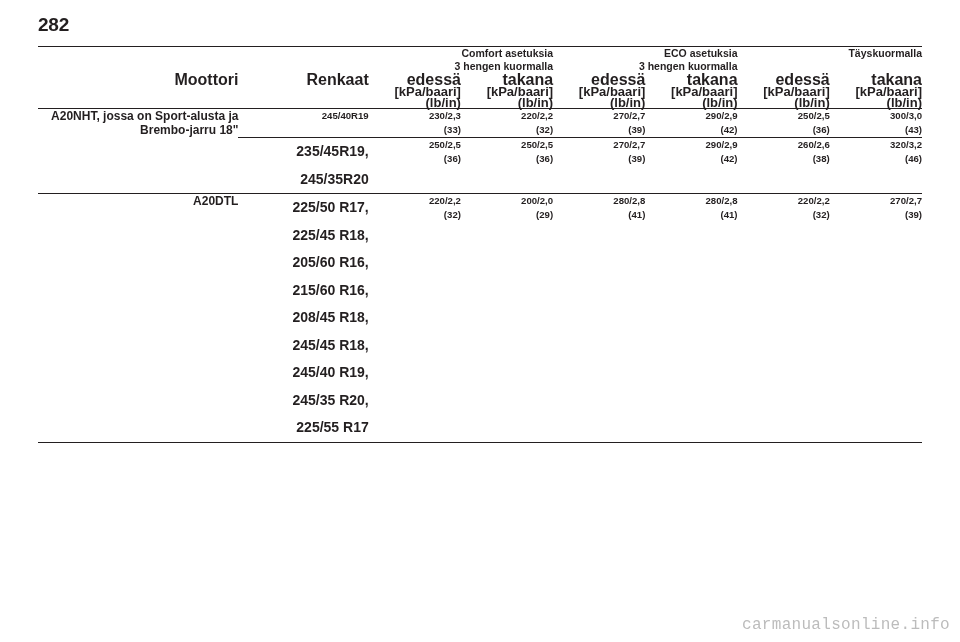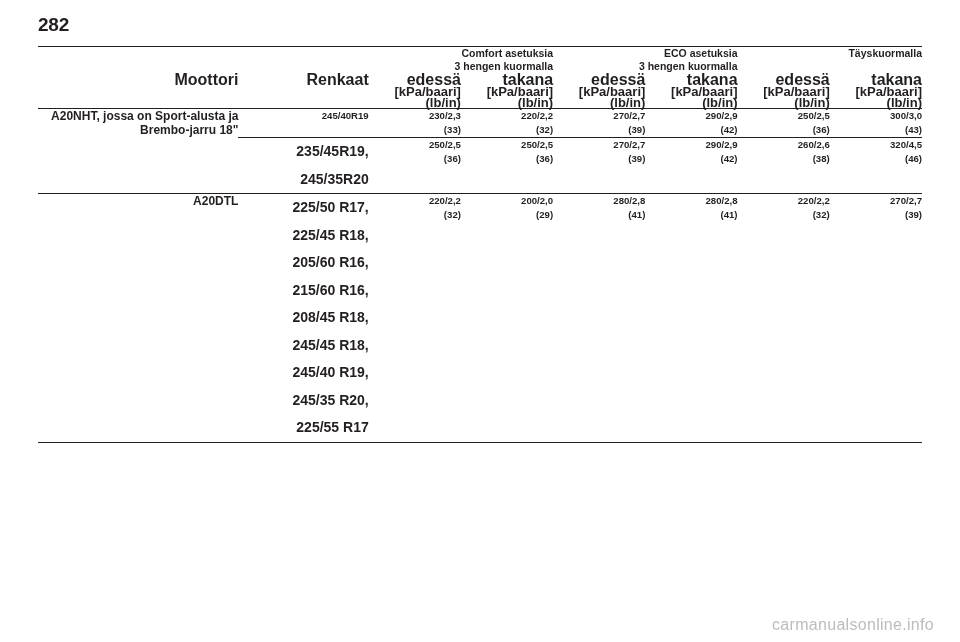--- a/index.html
+++ b/index.html
@@ -119,26 +119,26 @@
     line-height: 27.5px;
     padding-top: 9px;
     padding-bottom: 9px;
   }
   .tyrelist span { display: block; }
   .tall { height: 242px; }
 
   
   .watermark {
     position: absolute;
-    right: 26px;
+    right: 10px;
     bottom: 8px;
     font-size: 16px;
     color: #bcbcbc;
     letter-spacing: 0.3px;
-    font-family: Liberation Sans, sans-serif;
+    font-family: Liberation Mono, monospace;
   }
 </style>
 </head>
 <body>
 
 <div class="page">
 
   <div class="page-header">
     <div class="page-number">282</div>
   </div>
@@ -220,21 +220,21 @@
         <td class="cellval">250/2,5
 (36)</td>
         <td class="cellval">250/2,5
 (36)</td>
         <td class="cellval">270/2,7
 (39)</td>
         <td class="cellval">290/2,9
 (42)</td>
         <td class="cellval">260/2,6
 (38)</td>
-        <td class="cellval">320/4,5
+        <td class="cellval">320/3,2
 (46)</td>
       </tr>
 
       <tr class="rule-row">
         <td class="rowlabel tall">A20DTL</td>
         <td class="tyrelist tall">
           <span>225/50 R17,</span>
           <span>225/45 R18,</span>
           <span>205/60 R16,</span>
           <span>215/60 R16,</span>

